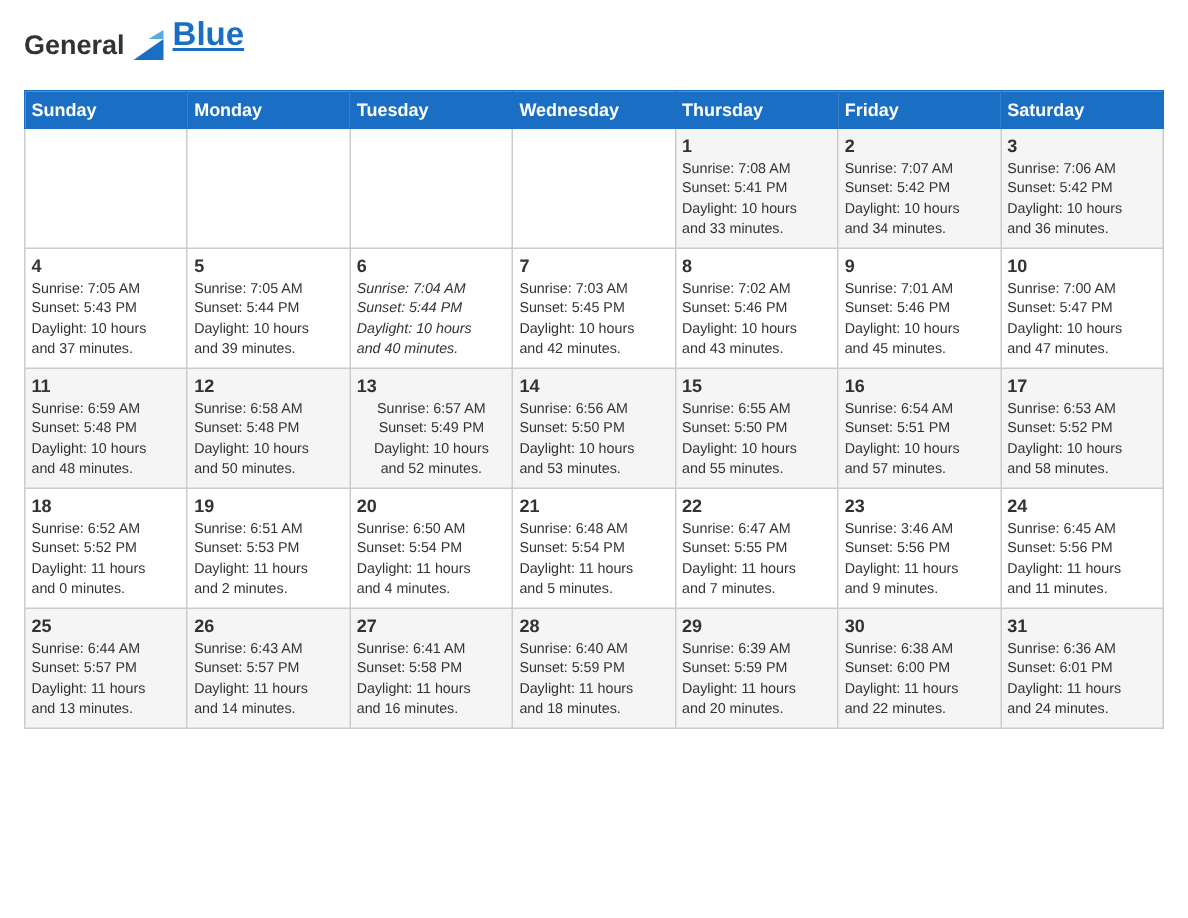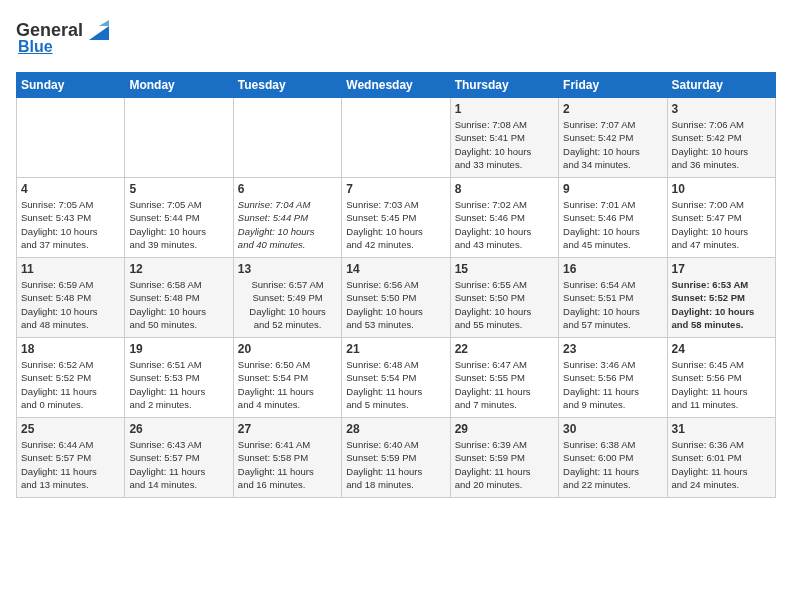--- a/index.html
+++ b/index.html
@@ -20,21 +20,21 @@
       display: flex;
       align-items: center;
       gap: 0;
     }
     .logo-text-general {
       font-size: 18px;
       font-weight: bold;
       color: #333;
     }
     .logo-text-blue {
-      font-size: 16px;
+      font-size: 22px;
       font-weight: bold;
       color: #1a6fc4;
       text-decoration: underline;
     }
     .logo-icon {
       width: 28px;
       height: 28px;
       margin-left: 2px;
     }
     .title-area {
@@ -91,21 +91,21 @@
     }
     .empty-cell {
       background: #fff !important;
     }
   </style>
 </head>
 <body>
 
 <div class="header">
   <div class="logo">
-    <div style="display:flex; flex-direction:column; align-items:flex-start;">
+    <div style="display:flex; flex-direction:row; align-items:flex-start;">
       <div style="display:flex; align-items:center;">
         <span class="logo-text-general">General</span>
         <svg class="logo-icon" viewBox="0 0 28 28" xmlns="http://www.w3.org/2000/svg">
           <polygon points="4,24 24,10 24,24" fill="#1a6fc4"></polygon>
           <polygon points="14,10 24,4 24,10" fill="#5aabdd"></polygon>
         </svg>
       </div>
       <span class="logo-text-blue" style="margin-top:-6px; margin-left:2px;">Blue</span>
     </div>
   </div>
@@ -240,21 +240,21 @@
         </td>
         <td>
           <span class="day-number">16</span>
           <div class="day-info" style="white-space: pre-line;">Sunrise: 6:54 AM
 Sunset: 5:51 PM
 Daylight: 10 hours
 and 57 minutes.</div>
         </td>
         <td>
           <span class="day-number">17</span>
-          <div class="day-info" style="white-space: pre-line; font-weight: bold;">Sunrise: 6:53 AM
+          <div class="day-info" style="white-space: pre-line;">Sunrise: 6:53 AM
 Sunset: 5:52 PM
 Daylight: 10 hours
 and 58 minutes.</div>
         </td>
       </tr>
       <tr>
         <td>
           <span class="day-number">18</span>
           <div class="day-info" style="white-space: pre-line;">Sunrise: 6:52 AM
 Sunset: 5:52 PM

